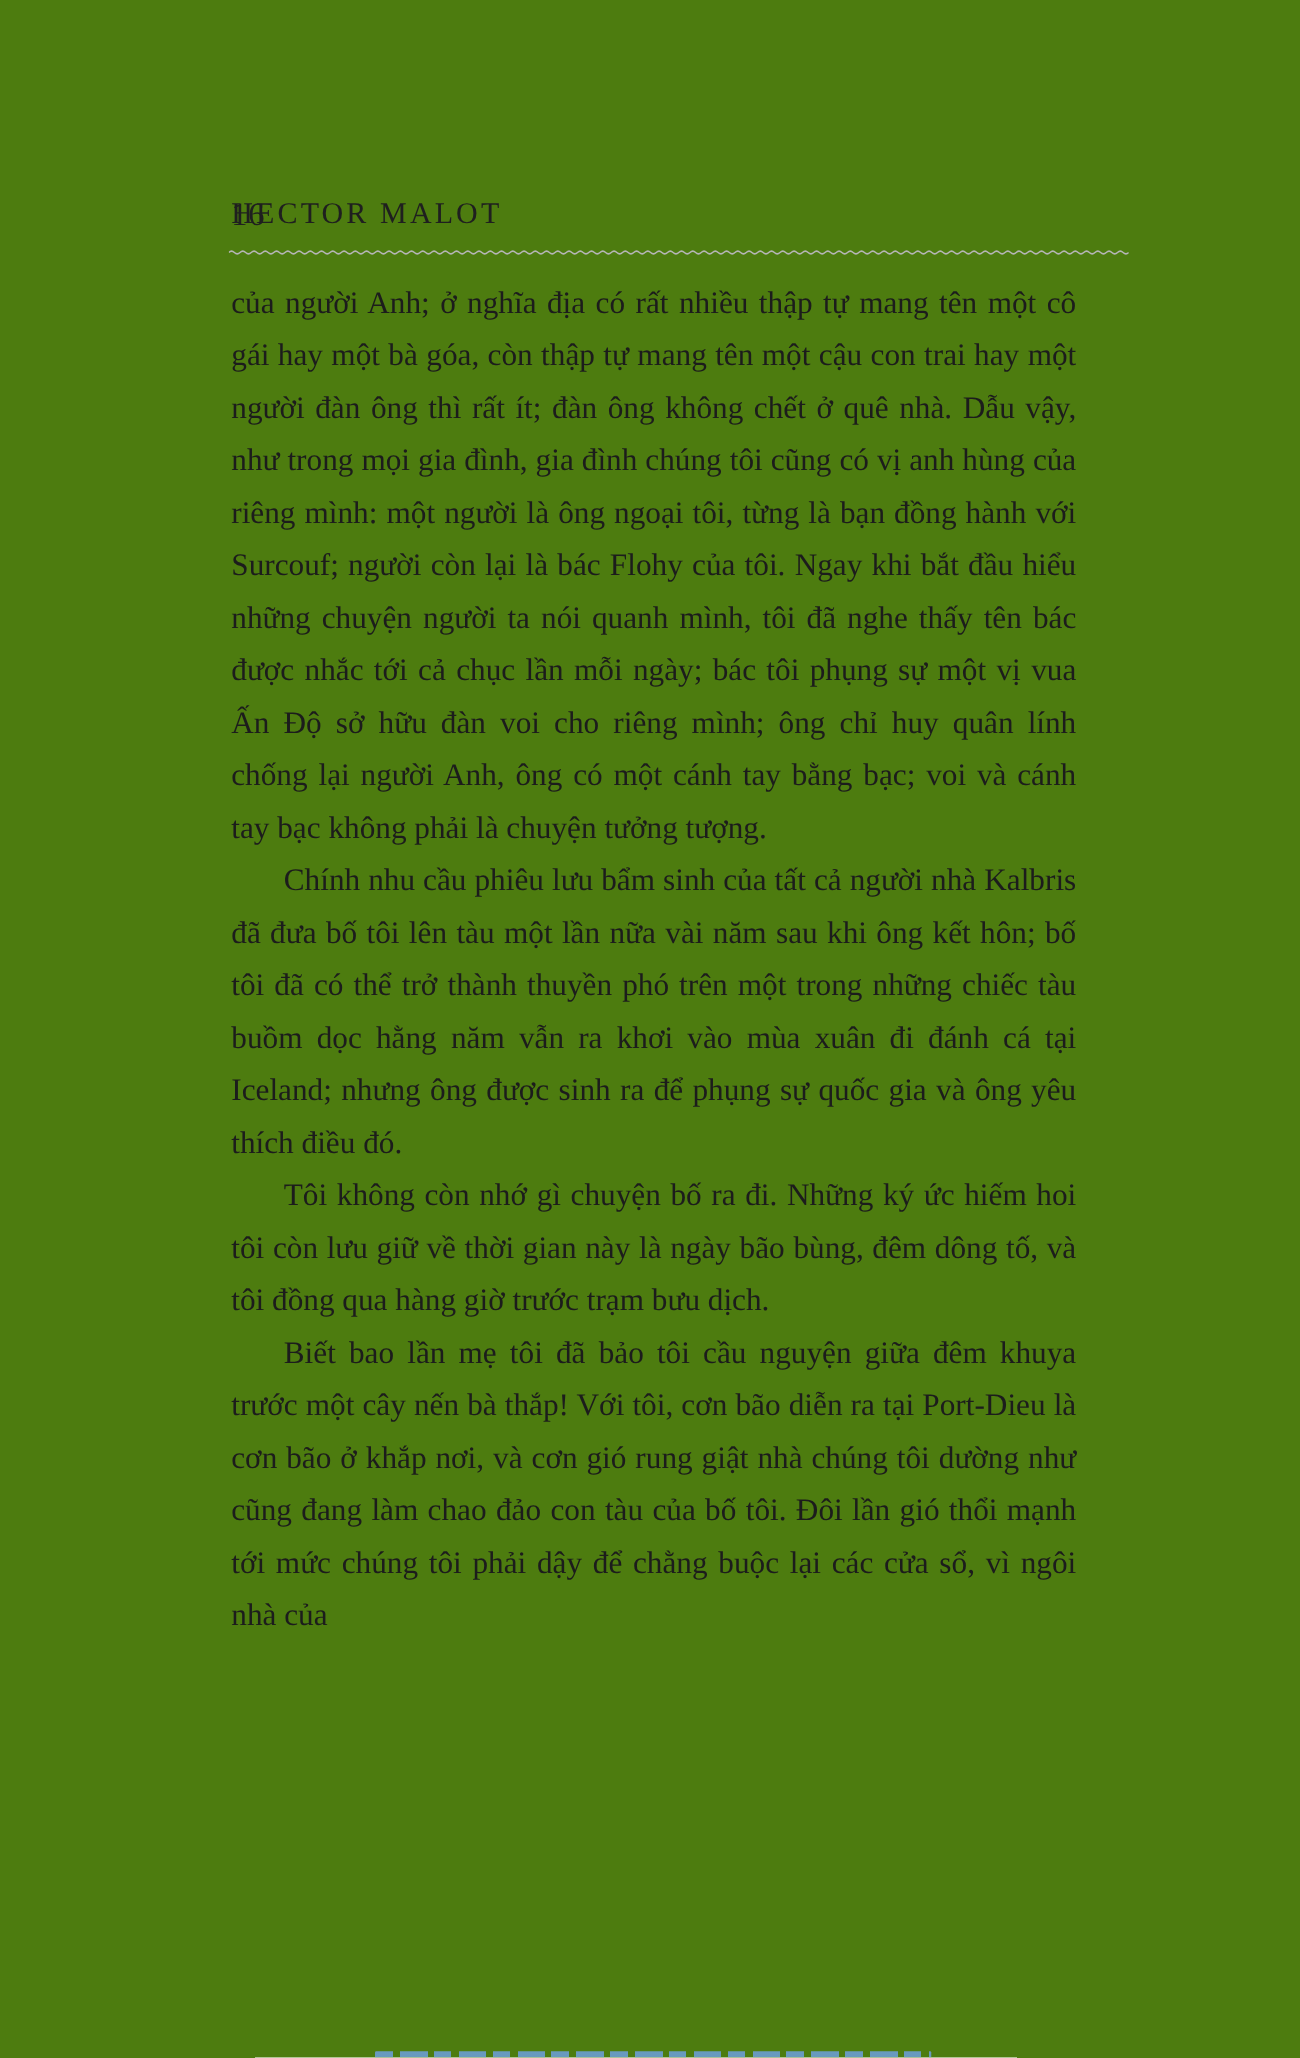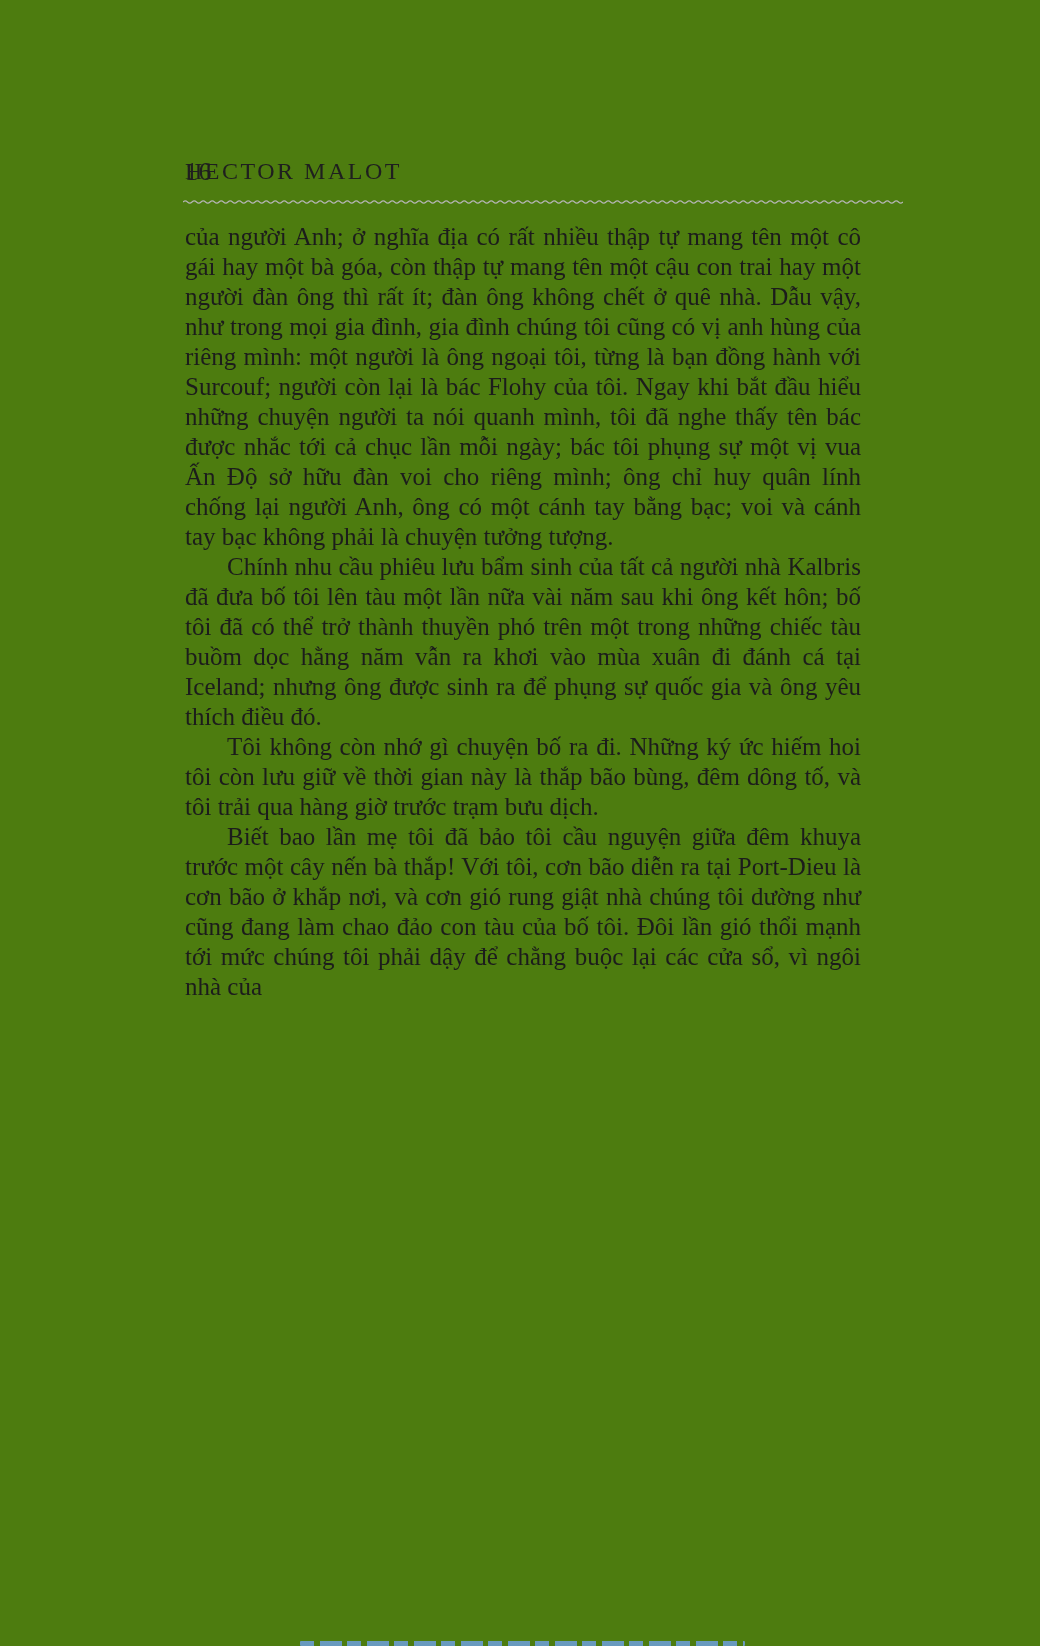--- a/index.html
+++ b/index.html
@@ -41,21 +41,21 @@
     left: 183px;
     width: 720px;
     height: 8px;
   }
   .body-text {
     position: absolute;
     top: 222px;
     left: 185px;
     width: 676px;
     font-size: 25px;
-    line-height: 30px;
+    line-height: 42px;
     text-align: justify;
     text-justify: inter-word;
   }
   .body-text p {
     margin: 0;
   }
   .body-text p + p {
   }
   .body-text p.indent {
     text-indent: 42px;
@@ -87,19 +87,19 @@
     <div class="running-title">HECTOR MALOT</div>
   </div>
 
   <svg class="wavy-divider" width="720" height="8" viewBox="0 0 720 8" xmlns="http://www.w3.org/2000/svg">
     <path id="wavy-path" fill="none" stroke="#b5b5b5" stroke-width="1.2" d="M0,4 Q2.25,1.7999999999999998 4.5,4 T9,4 T13.5,4 T18,4 T22.5,4 T27,4 T31.5,4 T36,4 T40.5,4 T45,4 T49.5,4 T54,4 T58.5,4 T63,4 T67.5,4 T72,4 T76.5,4 T81,4 T85.5,4 T90,4 T94.5,4 T99,4 T103.5,4 T108,4 T112.5,4 T117,4 T121.5,4 T126,4 T130.5,4 T135,4 T139.5,4 T144,4 T148.5,4 T153,4 T157.5,4 T162,4 T166.5,4 T171,4 T175.5,4 T180,4 T184.5,4 T189,4 T193.5,4 T198,4 T202.5,4 T207,4 T211.5,4 T216,4 T220.5,4 T225,4 T229.5,4 T234,4 T238.5,4 T243,4 T247.5,4 T252,4 T256.5,4 T261,4 T265.5,4 T270,4 T274.5,4 T279,4 T283.5,4 T288,4 T292.5,4 T297,4 T301.5,4 T306,4 T310.5,4 T315,4 T319.5,4 T324,4 T328.5,4 T333,4 T337.5,4 T342,4 T346.5,4 T351,4 T355.5,4 T360,4 T364.5,4 T369,4 T373.5,4 T378,4 T382.5,4 T387,4 T391.5,4 T396,4 T400.5,4 T405,4 T409.5,4 T414,4 T418.5,4 T423,4 T427.5,4 T432,4 T436.5,4 T441,4 T445.5,4 T450,4 T454.5,4 T459,4 T463.5,4 T468,4 T472.5,4 T477,4 T481.5,4 T486,4 T490.5,4 T495,4 T499.5,4 T504,4 T508.5,4 T513,4 T517.5,4 T522,4 T526.5,4 T531,4 T535.5,4 T540,4 T544.5,4 T549,4 T553.5,4 T558,4 T562.5,4 T567,4 T571.5,4 T576,4 T580.5,4 T585,4 T589.5,4 T594,4 T598.5,4 T603,4 T607.5,4 T612,4 T616.5,4 T621,4 T625.5,4 T630,4 T634.5,4 T639,4 T643.5,4 T648,4 T652.5,4 T657,4 T661.5,4 T666,4 T670.5,4 T675,4 T679.5,4 T684,4 T688.5,4 T693,4 T697.5,4 T702,4 T706.5,4 T711,4 T715.5,4 T720,4"></path>
   </svg>
 
   <div class="body-text" id="paragraphs">
       <p>của người Anh; ở nghĩa địa có rất nhiều thập tự mang tên một cô gái hay một bà góa, còn thập tự mang tên một cậu con trai hay một người đàn ông thì rất ít; đàn ông không chết ở quê nhà. Dẫu vậy, như trong mọi gia đình, gia đình chúng tôi cũng có vị anh hùng của riêng mình: một người là ông ngoại tôi, từng là bạn đồng hành với Surcouf; người còn lại là bác Flohy của tôi. Ngay khi bắt đầu hiểu những chuyện người ta nói quanh mình, tôi đã nghe thấy tên bác được nhắc tới cả chục lần mỗi ngày; bác tôi phụng sự một vị vua Ấn Độ sở hữu đàn voi cho riêng mình; ông chỉ huy quân lính chống lại người Anh, ông có một cánh tay bằng bạc; voi và cánh tay bạc không phải là chuyện tưởng tượng.</p>
       <p class="indent">Chính nhu cầu phiêu lưu bẩm sinh của tất cả người nhà Kalbris đã đưa bố tôi lên tàu một lần nữa vài năm sau khi ông kết hôn; bố tôi đã có thể trở thành thuyền phó trên một trong những chiếc tàu buồm dọc hằng năm vẫn ra khơi vào mùa xuân đi đánh cá tại Iceland; nhưng ông được sinh ra để phụng sự quốc gia và ông yêu thích điều đó.</p>
-      <p class="indent">Tôi không còn nhớ gì chuyện bố ra đi. Những ký ức hiếm hoi tôi còn lưu giữ về thời gian này là thắp bão bùng, đêm dông tố, và tôi trải qua hàng giờ trước trạm bưu dịch.</p>
+      <p class="indent">Tôi không còn nhớ gì chuyện bố ra đi. Những ký ức hiếm hoi tôi còn lưu giữ về thời gian này là ngày bão bùng, đêm dông tố, và tôi đồng qua hàng giờ trước trạm bưu dịch.</p>
       <p class="indent">Biết bao lần mẹ tôi đã bảo tôi cầu nguyện giữa đêm khuya trước một cây nến bà thắp! Với tôi, cơn bão diễn ra tại Port-Dieu là cơn bão ở khắp nơi, và cơn gió rung giật nhà chúng tôi dường như cũng đang làm chao đảo con tàu của bố tôi. Đôi lần gió thổi mạnh tới mức chúng tôi phải dậy để chằng buộc lại các cửa sổ, vì ngôi nhà của</p>
     </div>
 
   <div class="clipped-fragment"></div>
 
 </div>
 
 </body></html>

